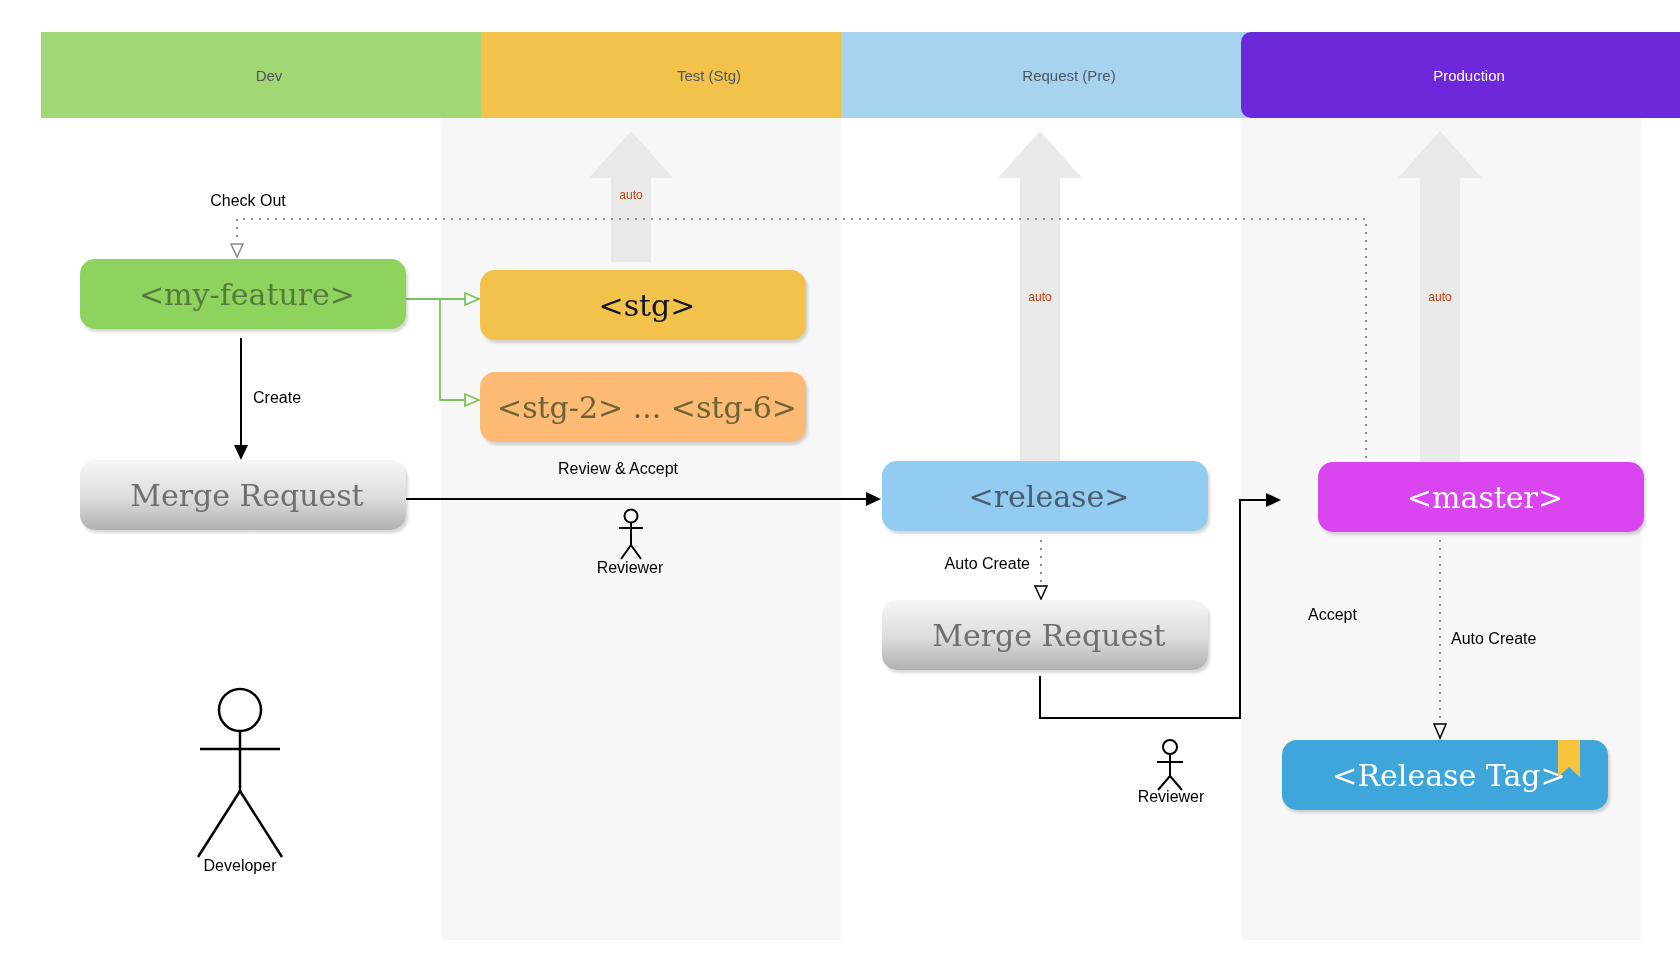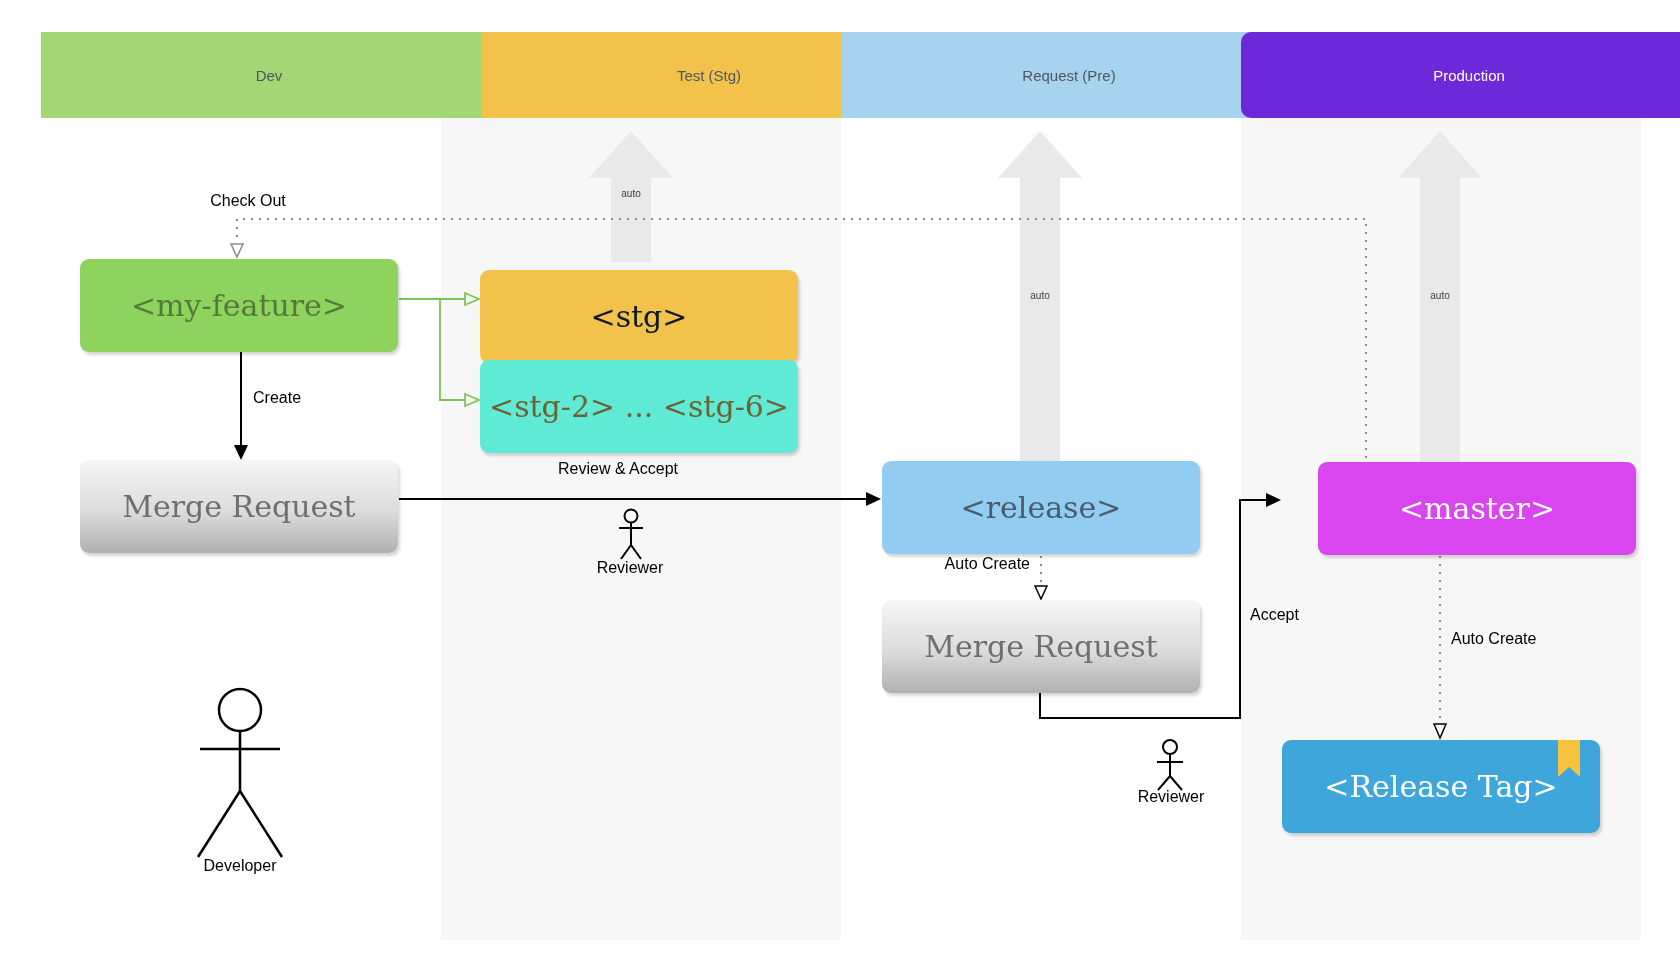--- a/index.html
+++ b/index.html
@@ -7,36 +7,36 @@
           font-family:"Liberation Sans",sans-serif;}
   .lane-body{position:absolute;top:118px;height:822px;width:400px;}
   .lane-body.alt{background:#f7f7f7;}
   .lane-header{position:absolute;top:32px;height:86px;width:456px;display:flex;
                align-items:center;justify-content:center;font-size:15px;color:#4d5762;}
   .lh-dev{left:41px;background:#a3d675;}
   .lh-test{left:441px;background:#f2c24b;margin-left:40px;}
   .lh-staging{left:841px;background:#a8d3ee;}
   .lh-production{left:1241px;background:#6d28d9;color:#ffffff;border-radius:10px;}
   svg.overlay{position:absolute;left:0;top:0;width:1680px;height:980px;pointer-events:none;}
-  .node{position:absolute;width:318px;height:93px;border-radius:9px;display:flex;
+  .node{position:absolute;width:318px;height:70px;border-radius:15px;display:flex;
         align-items:center;justify-content:center;font-family:"DejaVu Serif",serif;
-        font-size:30px;box-shadow:2px 3px 3px rgba(0,0,0,0.16);}
+        font-size:30px;box-shadow:2px 3px 3px rgba(0,0,0,0.16);padding-left:8px;}
   .n-feature{left:80px;top:259px;background:#8fd35f;color:#55793a;}
   .n-stg{left:480px;top:270px;background:#f2c24b;color:#0f172a;}
-  .n-stg2{left:480px;top:360px;background:#5eead4;color:#6d6233;}
+  .n-stg2{left:480px;top:372px;background:#fdba74;color:#6d6233;}
   .n-mr{background:linear-gradient(180deg,#f6f6f6 0%,#dcdcdc 55%,#b0b0b0 100%);color:#6f6f6f;}
   .n-mr-dev{left:80px;top:460px;}
   .n-release{left:882px;top:461px;background:#92ccf0;color:#4a5c6b;}
   .n-mr-staging{left:882px;top:600px;}
   .n-master{left:1318px;top:462px;background:#d946ef;color:#ffffff;}
   .n-reltag{left:1282px;top:740px;background:#3fa6dc;color:#ffffff;}
   .elabel{position:absolute;font-size:16px;color:#000000;white-space:nowrap;}
   .elabel.center{transform:translateX(-50%);text-align:right;}
   .elabel.right{transform:translateX(-100%);}
-  .auto-label{position:absolute;font-size:10px;color:#404040;transform:translateX(-50%);white-space:nowrap;}
+  .auto-label{position:absolute;font-size:12px;color:#c2410c;transform:translateX(-50%);white-space:nowrap;}
 </style>
 </head>
 <body>
 
 <div class="canvas">
 
   <div class="lane-body" style="left:41px"></div>
   <div class="lane-body alt" style="left:441px"></div>
   <div class="lane-body" style="left:841px"></div>
   <div class="lane-body alt" style="left:1241px"></div>
@@ -154,21 +154,21 @@
   </div>
 
   <svg class="overlay">
     <polygon fill="#f8c33c" points="1558,740 1580,740 1580,777 1569,767 1558,777"></polygon>
   </svg>
 
   <div class="elabel center" style="left:248px;top:192px">Check Out</div>
   <div class="elabel" style="left:253px;top:389px">Create</div>
   <div class="elabel center" style="left:618px;top:460px">Review &amp; Accept</div>
   <div class="elabel right" style="left:1030px;top:555px">Auto Create</div>
-  <div class="elabel" style="left:1250px;top:606px">Accept</div>
+  <div class="elabel" style="left:1308px;top:606px">Accept</div>
   <div class="elabel" style="left:1451px;top:630px">Auto Create</div>
 
   <div class="auto-label" style="left:631px;top:188px">auto</div>
   <div class="auto-label" style="left:1040px;top:290px">auto</div>
   <div class="auto-label" style="left:1440px;top:290px">auto</div>
 
   <div class="elabel center" style="left:240px;top:857px">Developer</div>
   <div class="elabel center" style="left:630px;top:559px">Reviewer</div>
   <div class="elabel center" style="left:1171px;top:788px">Reviewer</div>
 

